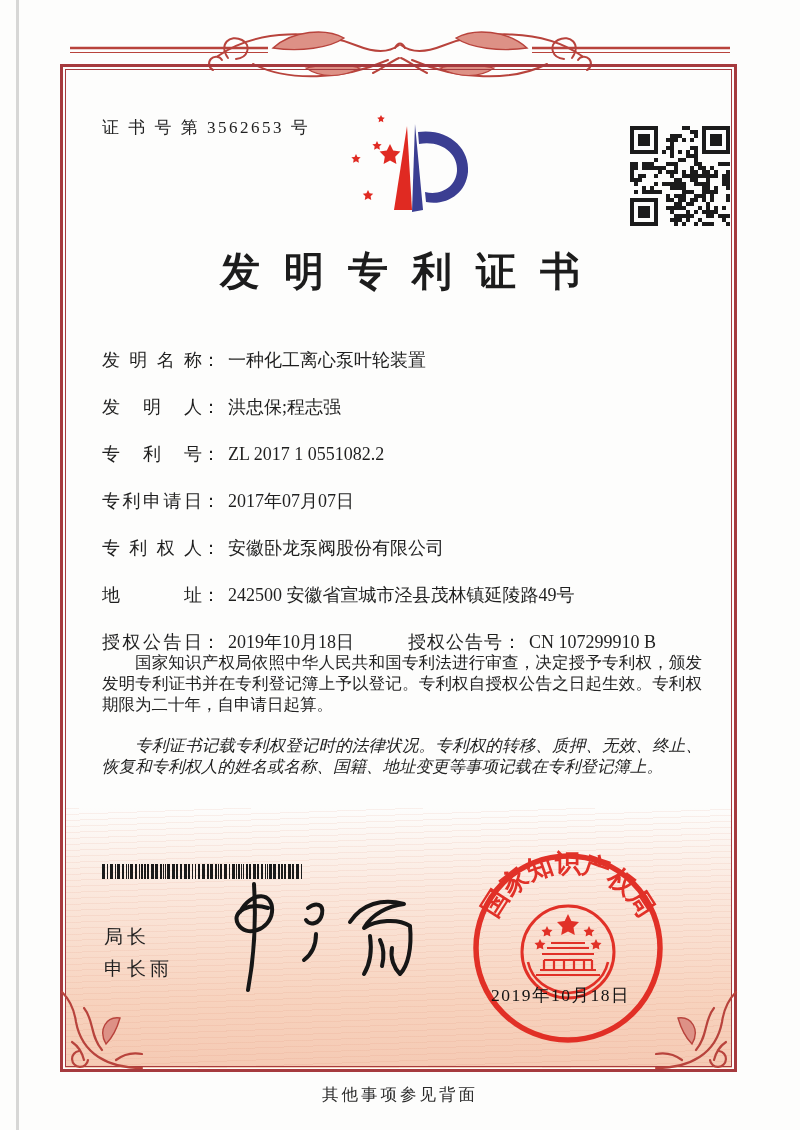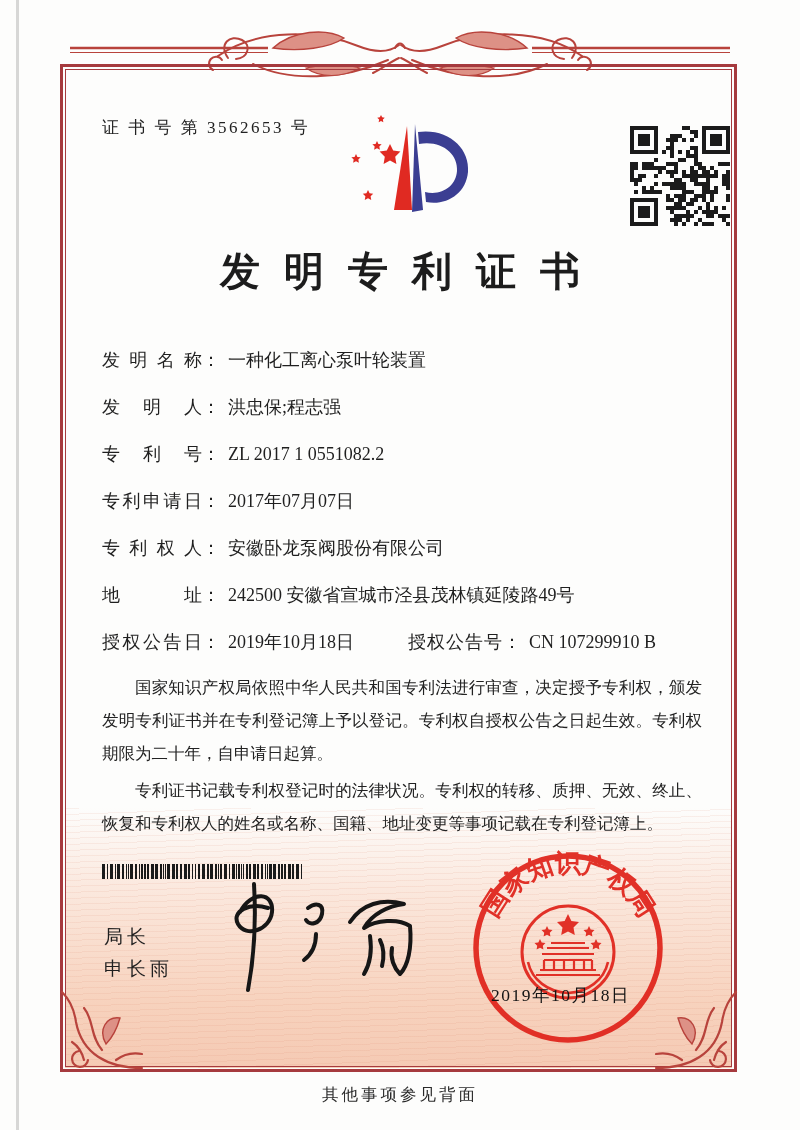--- a/index.html
+++ b/index.html
@@ -30,24 +30,24 @@
   .title { position:absolute; left:0; top:244px; width:800px; text-align:center;
            font-size:40px; font-weight:bold; letter-spacing:24px; text-indent:24px; color:#1c1c1c; }
 
   .fields { position:absolute; left:102px; top:348px; width:620px; font-size:18px; z-index:1; }
   .row { margin-bottom:23px; line-height:24px; white-space:nowrap; }
   .row .label { display:inline-block; width:100px; text-align:justify; text-align-last:justify; vertical-align:top; }
   .row .colon { display:inline-block; margin-right:8px; }
   .row .second { margin-left:54px; }
   .row .label2 { letter-spacing:1px; }
 
-  .paragraphs { position:absolute; left:102px; top:671px; width:600px; font-size:16.5px;
-                line-height:33px; text-align:justify; color:#222; z-index:1; }
+  .paragraphs { position:absolute; left:102px; top:652px; width:600px; font-size:16.5px;
+                line-height:21px; text-align:justify; color:#222; z-index:1; }
   .paragraphs p { text-indent:2em; }
-  .paragraphs p + p { margin-top:4px; }
+  .paragraphs p + p { margin-top:20px;font-style:italic; }
 
   .barcode { position:absolute; left:102px; top:864px; width:204px; height:15px; z-index:1; font-size:0; }
   .barcode i { display:inline-block; height:100%; background:#1a1a1a; }
 
   .officer-title { position:absolute; left:104px; top:924px; font-size:19px; letter-spacing:4px; z-index:1; }
   .officer-name  { position:absolute; left:104px; top:956px; font-size:19px; letter-spacing:4px; z-index:1; }
 
   .signature { position:absolute; left:212px; top:878px; width:220px; height:118px; z-index:1; }
 
   .seal { position:absolute; left:470px; top:850px; width:196px; height:196px; z-index:3; opacity:.93; }

